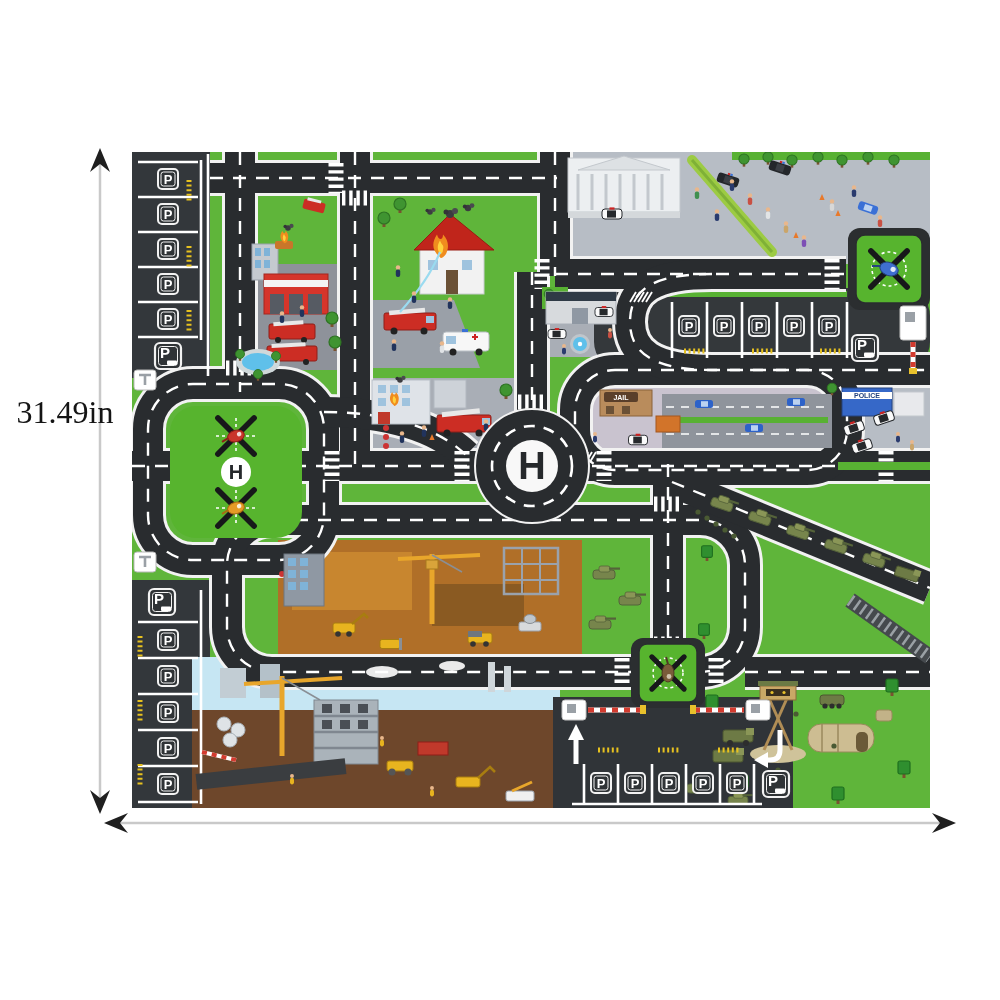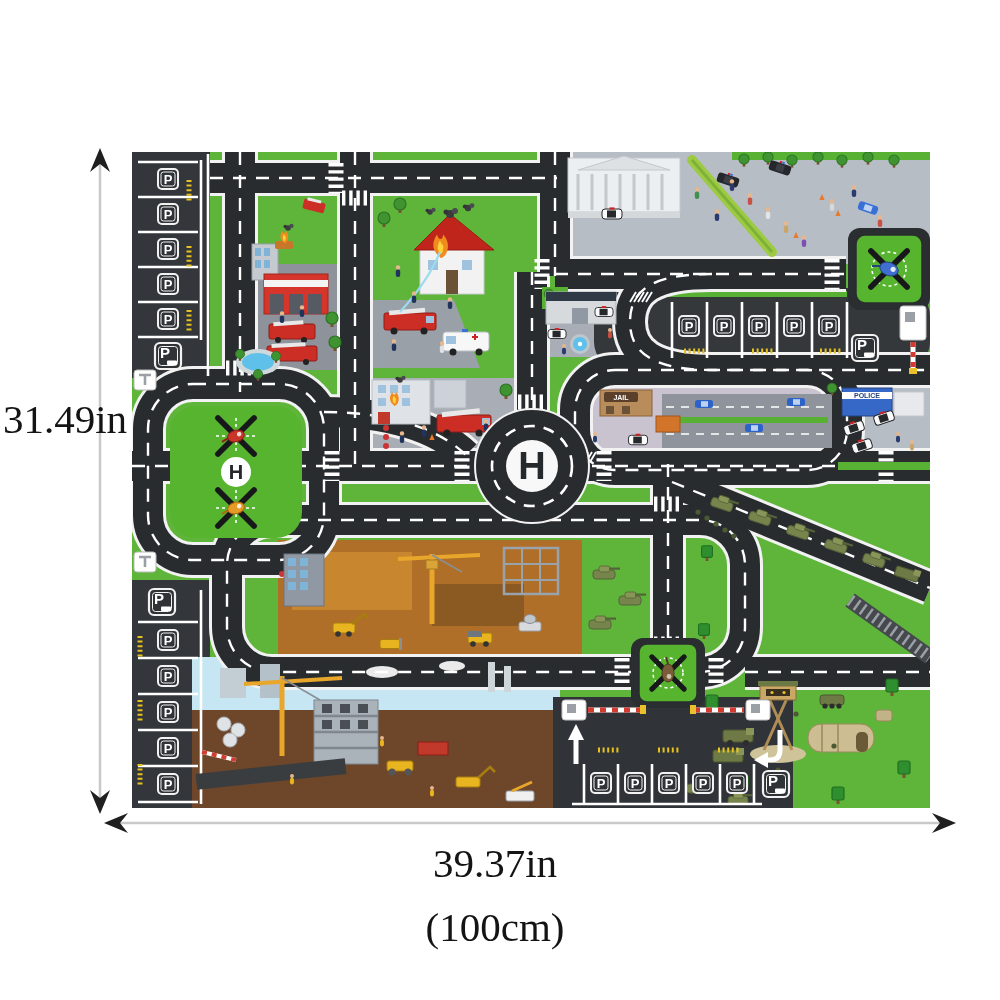--- a/index.html
+++ b/index.html
@@ -1,20 +1,20 @@
 <!DOCTYPE html>
 <html><head>
 <meta charset="utf-8">
 <style>
   html,body{margin:0;padding:0;background:#fff;}
   #canvas{position:relative;width:1000px;height:1000px;background:#fff;overflow:hidden;
           font-family:"Liberation Sans",sans-serif;}
   #mat{position:absolute;left:132px;top:152px;width:798px;height:656px;}
   #arrows{position:absolute;left:0;top:0;width:1000px;height:1000px;pointer-events:none;}
-  .dim{position:absolute;font-family:"Liberation Serif",serif;font-size:41px;color:#141414;
+  .dim{position:absolute;font-family:"Liberation Serif",serif;font-size:32px;color:#141414;
        text-align:center;line-height:1.55;}
   #dim-height{left:0;top:388px;width:130px;}
   #dim-width{left:380px;top:832px;width:230px;}
   
   .re{fill:none;stroke:#f2f2f2;stroke-width:36;}
   .rb{fill:none;stroke:#292c2f;stroke-width:30;}
   .rc{fill:none;stroke:#ffffff;stroke-width:2.4;stroke-dasharray:13 10;}
   .cw{stroke:#fff;stroke-width:15;stroke-dasharray:3.4 3.8;fill:none;}
   .hl{stroke:#fff;stroke-width:1.8;}
   .chv{stroke:#e7c11f;stroke-width:5;stroke-dasharray:2 2.6;fill:none;}
@@ -794,18 +794,14 @@
     <path d="M100,148 L90,172 L100,164 L110,172 Z" fill="#1f1f1f"></path>
     <path d="M100,814 L90,790 L100,798 L110,790 Z" fill="#1f1f1f"></path>
     <line x1="116" y1="823" x2="944" y2="823" stroke="#c9c9c9" stroke-width="2.5"></line>
     <path d="M104,823 L128,813 L120,823 L128,833 Z" fill="#1f1f1f"></path>
     <path d="M956,823 L932,813 L940,823 L932,833 Z" fill="#1f1f1f"></path>
   </svg>
 
   <div class="dim" id="dim-height">
     <div>31.49in</div>
   </div>
-  <div class="dim" id="dim-width">
-    <div>39.37in</div>
-    <div>(100cm)</div>
-  </div>
 
 </div>
 
 </body></html>

